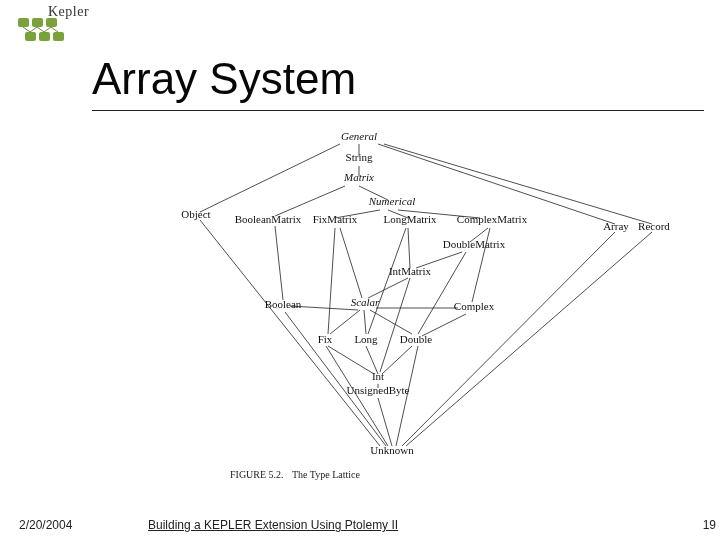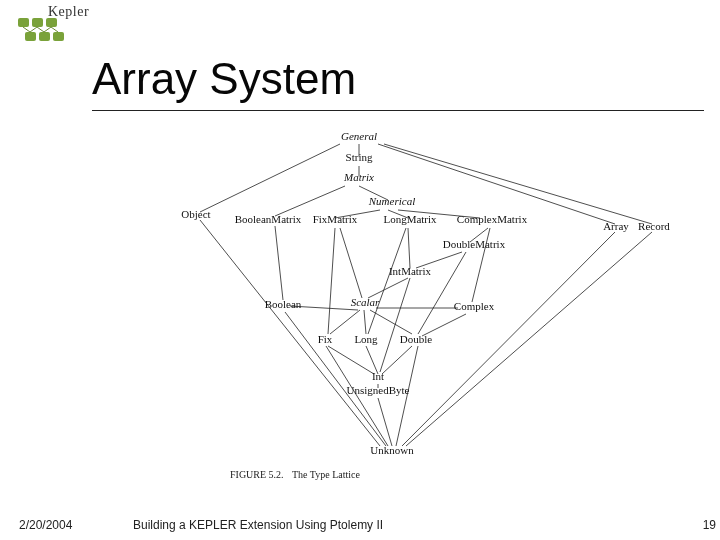--- a/index.html
+++ b/index.html
@@ -47,21 +47,21 @@
   .footer {
     position: absolute;
     bottom: 8px;
     left: 0;
     width: 720px;
     font-family: Arial, sans-serif;
     font-size: 12px;
     color: #222;
   }
   .footer .date { position: absolute; left: 8px; bottom: 0; margin-left: 11px; }
-  .footer .mid  { position: absolute; left: 133px; bottom: 0; }
+  .footer .mid  { position: absolute; left: 148px; bottom: 0; text-decoration: underline; }
   .footer .page { position: absolute; right: 4px; bottom: 0; }
   .diagram {
     position: absolute;
     left: 140px;
     top: 128px;
     width: 530px;
     height: 360px;
   }
   .diagram svg { width: 100%; height: 100%; }
   .lbl {

